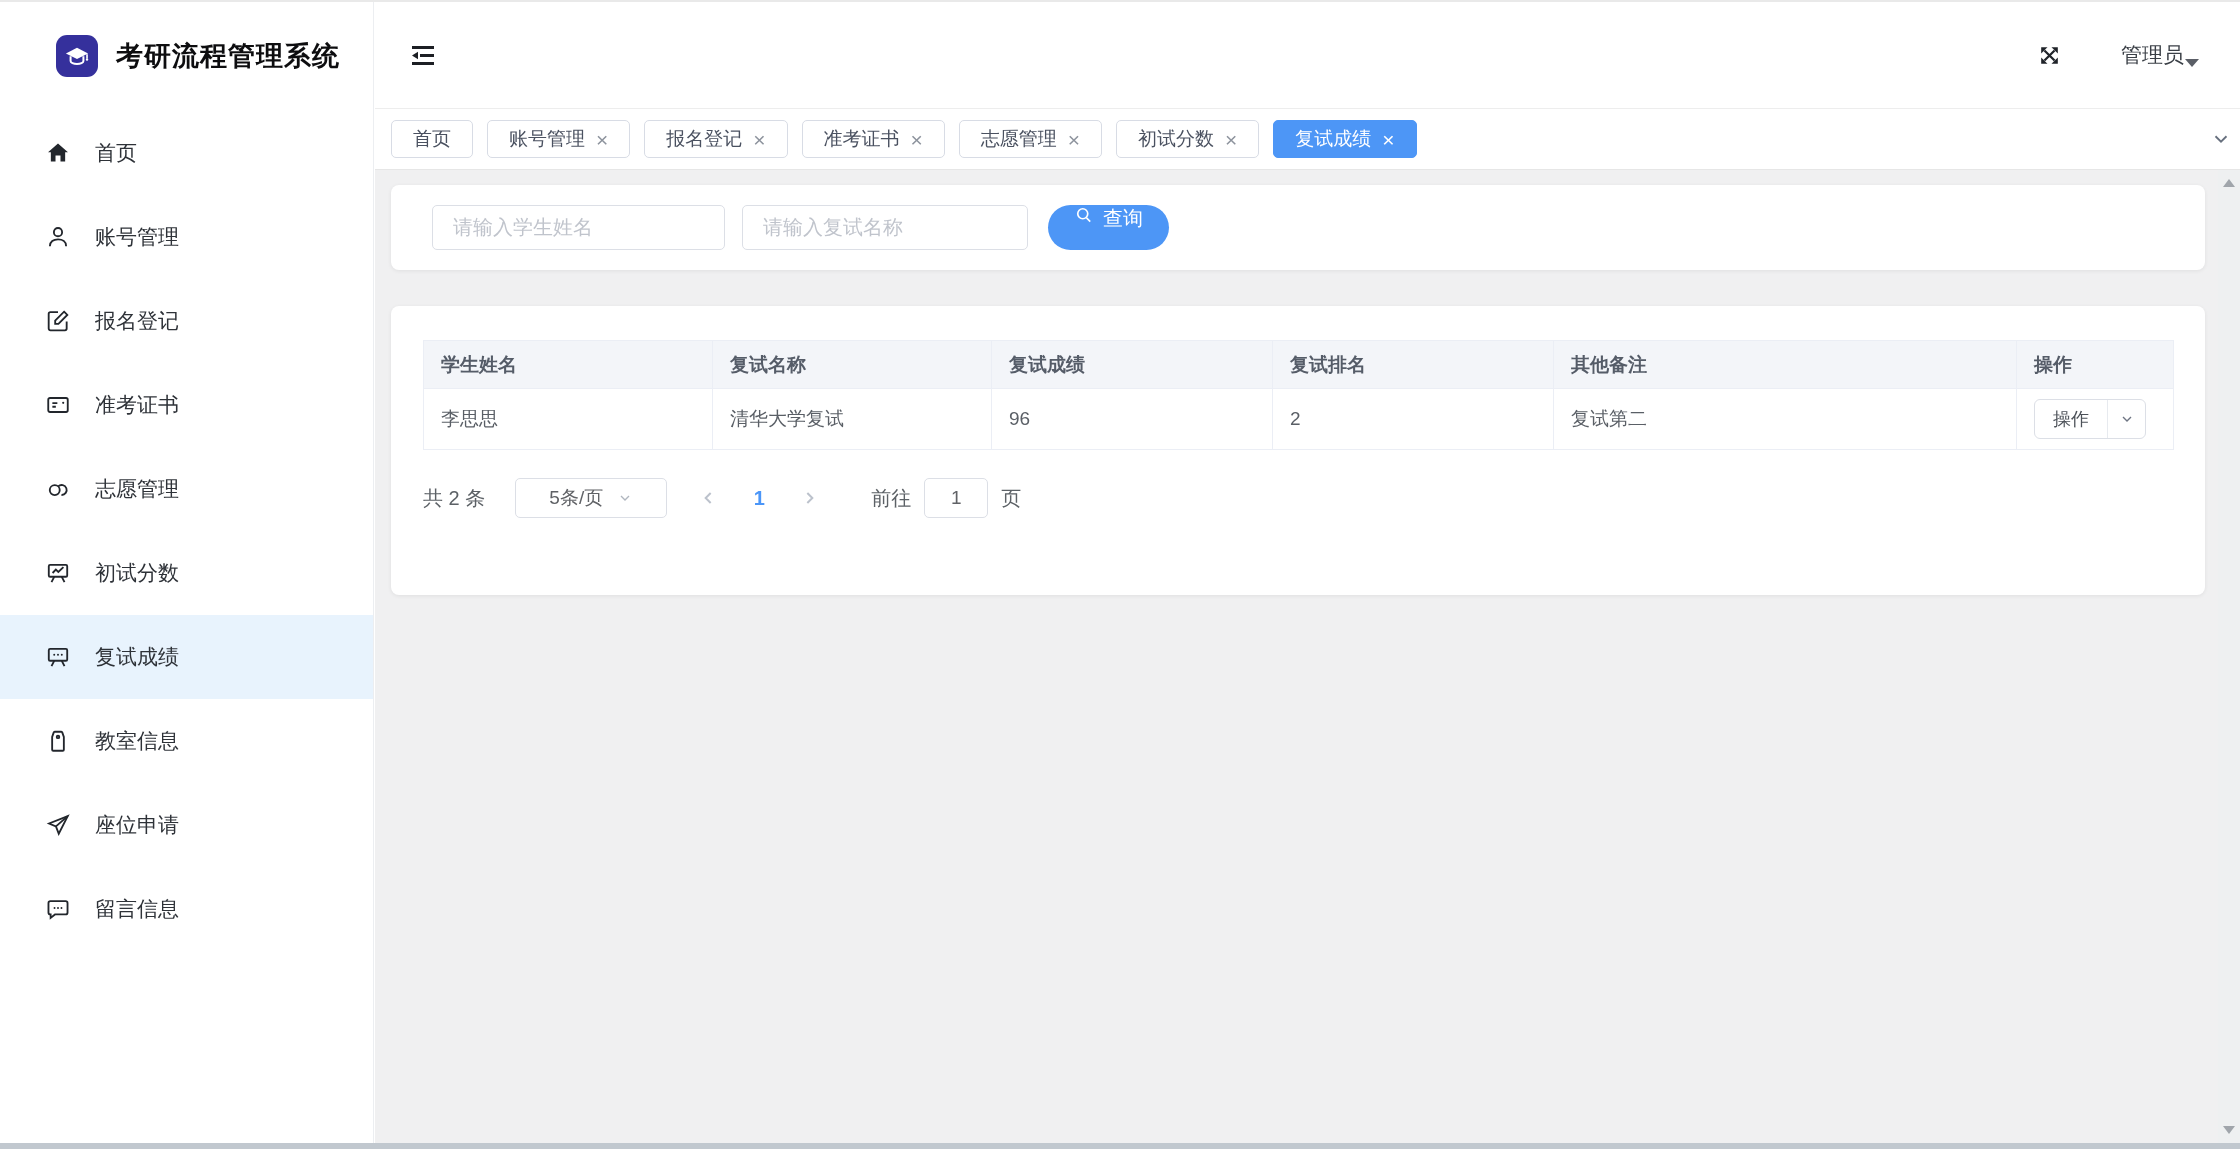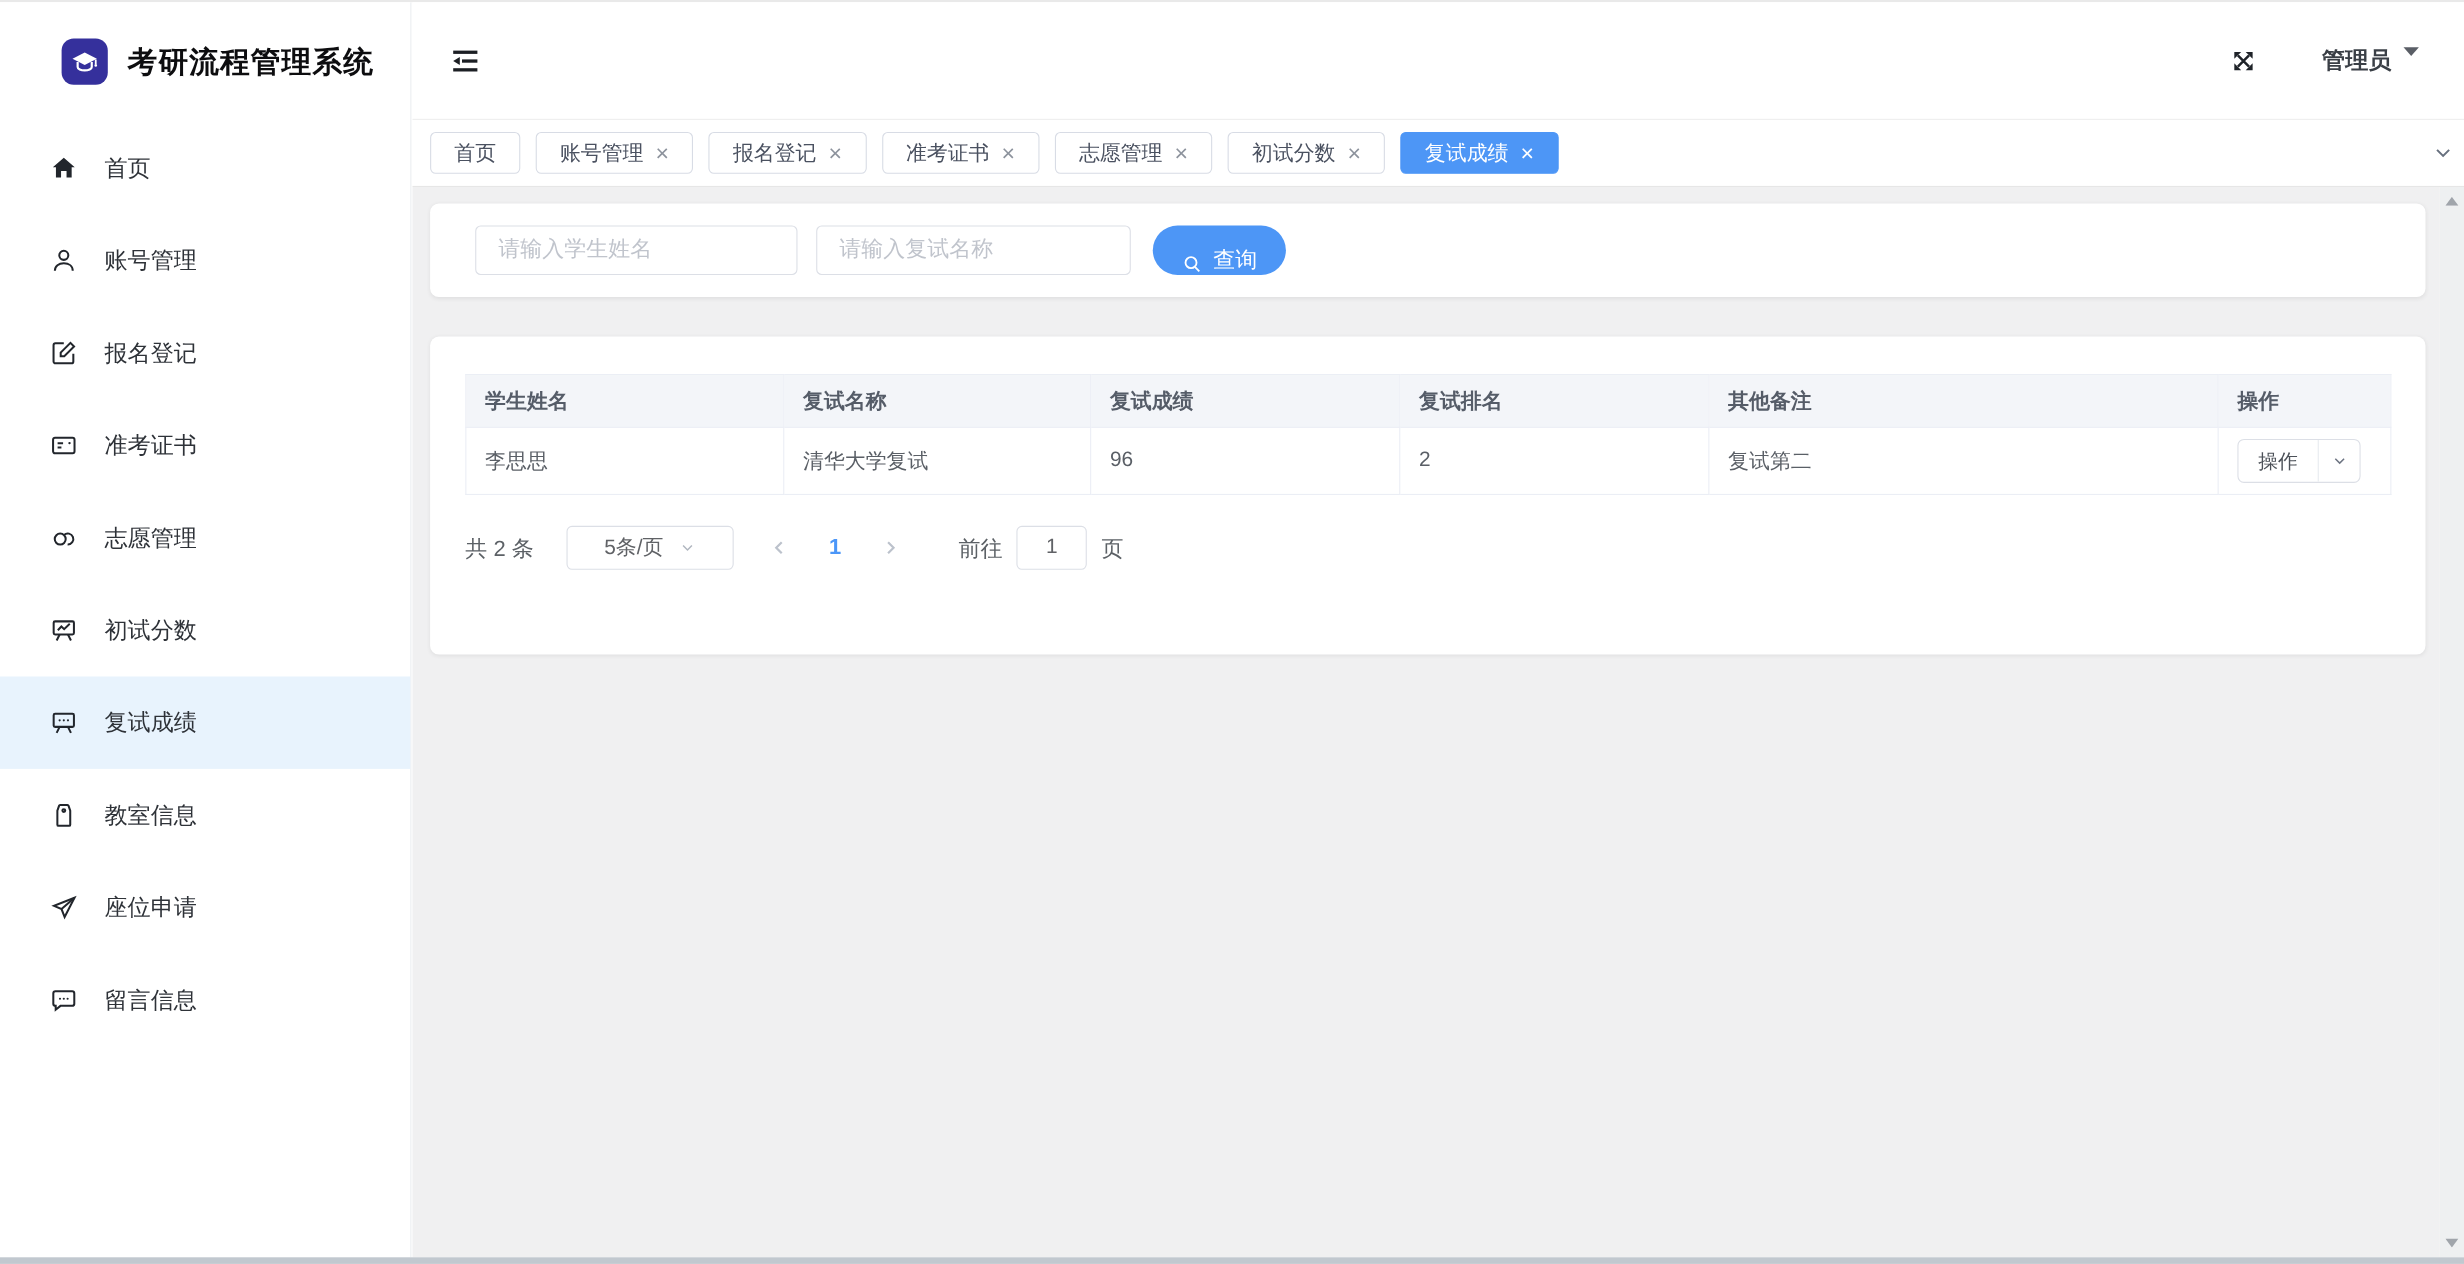--- a/index.html
+++ b/index.html
@@ -26,21 +26,21 @@
     padding-left:45px; font-size:21px; color:#2e3238; cursor:pointer; }
   .menu-item.active{ background:var(--menu-active-bg); }
   .menu-item .mi{ width:26px; height:26px; display:flex; align-items:center; justify-content:center; color:#22262c; }
   .menu-item svg{ width:26px; height:26px; }
 
   
   .main{ position:absolute; left:375px; top:0; right:0; bottom:0; }
   .topbar{ height:107px; background:#fff; border-bottom:1px solid #ededed;
     display:flex; align-items:center; padding:0 40px 0 33px; }
   .topbar-right{ margin-left:auto; display:flex; align-items:center; gap:58px; }
-  .admin{ display:flex; align-items:flex-start; gap:10px; cursor:pointer;font-weight:bold; }
+  .admin{ display:flex; align-items:flex-end; gap:0; cursor:pointer; }
   .admin-name{ font-size:21px; color:#3a3f46; }
 
   .tabbar{ height:61px; background:#fff; border-bottom:1px solid #e6e6e6;
     display:flex; align-items:center; gap:14px; padding-left:16px; position:relative; }
   .tab{ height:38px; padding:0 21px; display:inline-flex; align-items:center; gap:11px;
     border:1px solid #d8dce5; border-radius:5px; background:#fff;
     font-size:19px; color:#4a5160; cursor:pointer; white-space:nowrap; }
   .tab .x{ font-size:21px; line-height:1; color:#8d939d; cursor:pointer; }
   .tab.active{ background:var(--primary); border-color:var(--primary); color:#fff; }
   .tab.active .x{ color:#fff; }
@@ -53,21 +53,21 @@
 
   .search-card{ height:85px; display:flex; align-items:center; padding:0 41px; margin-bottom:36px; }
   .search-input{ height:45px; border:1px solid #dcdfe6; border-radius:5px;
     padding:0 20px; font-size:20px; color:#606266; background:#fff; outline:none;
     font-family:"Liberation Sans","DejaVu Sans",sans-serif; }
   .search-input::placeholder{ color:#c0c4cc; }
   .in-student{ width:293px; margin-right:17px; }
   .in-retest{ width:286px; margin-right:20px; }
   .btn-primary{ height:45px; padding:0 26px; border:none; border-radius:23px;
     background:var(--primary); color:#fff; font-size:20px; display:inline-flex;
-    align-items:flex-end; gap:9px; cursor:pointer;
+    align-items:flex-start; gap:9px; cursor:pointer;
     font-family:"Liberation Sans","DejaVu Sans",sans-serif; }
 
   .table-card{ height:289px; padding:34px 32px 0; }
   table.data{ border-collapse:collapse; width:1751px; table-layout:fixed; }
   table.data th, table.data td{ border:1px solid #ebeef5; text-align:left;
     padding:0 17px; font-size:19px; overflow:hidden; white-space:nowrap; }
   table.data th{ height:48px; background:var(--table-header-bg); color:#555c68; font-weight:700;font-family:Liberation Mono, monospace; }
   table.data td{ height:61px; color:#5a5f66; background:#fff; }
   tr.striped td{ background:var(--stripe); }
   .action-btn{ display:inline-flex; align-items:center; height:40px;

